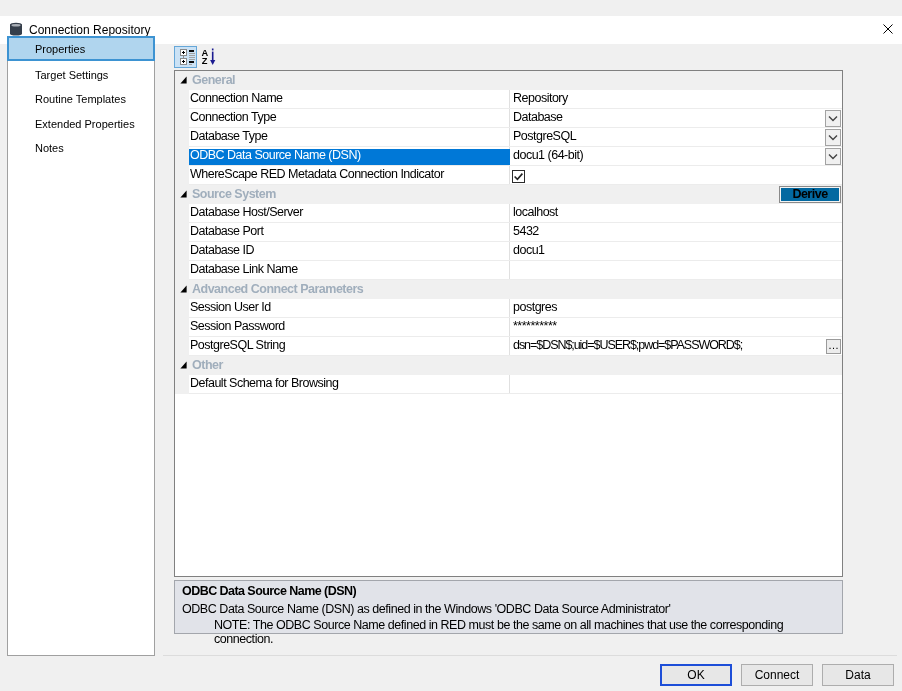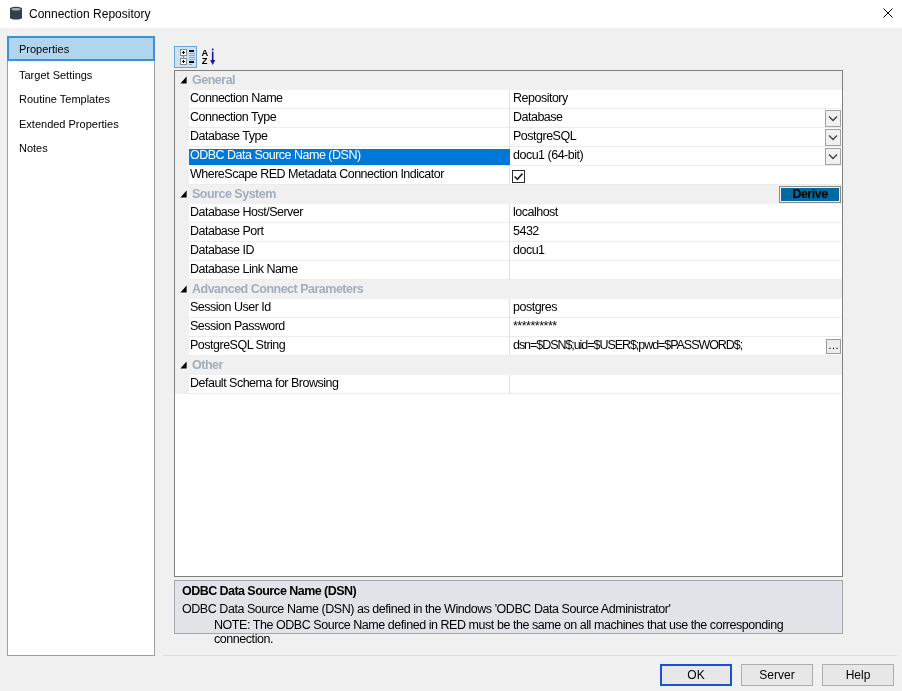--- a/index.html
+++ b/index.html
@@ -1,23 +1,23 @@
 <!DOCTYPE html>
 <html><head><meta charset="utf-8"><style>
 * { margin:0; padding:0; box-sizing:border-box; }
 html,body { width:902px; height:691px; background:#f0f0f0;
   font-family:"Liberation Sans", sans-serif; font-size:12px; color:#000;
   overflow:hidden; position:relative; }
 
-#titlebar { position:absolute; left:0; top:0; width:902px; height:28px; background:#fff; }
+#titlebar { position:absolute; left:0; top:16px; width:902px; height:28px; background:#fff; }
 #title { position:absolute; left:29px; top:7px; font-size:12px; }
 #close { position:absolute; left:883px; top:8px; }
 
 #sidebar { position:absolute; left:7px; top:36px; width:148px; height:620px; background:#fff; border:1px solid #a0a0a0; font-size:11px; }
-.sideitem { position:absolute; left:0; width:146px; height:25px; line-height:25px; padding-left:11px; }
+.sideitem { position:absolute; left:0; width:146px; height:25px; line-height:25px; padding-left:27px; }
 #selitem { position:absolute; left:-1px; top:-1px; width:148px; height:25px; background:#b0d5ee; border:2px solid #3d93d2; }
 
 #tbtn { position:absolute; left:174px; top:46px; width:23px; height:22px; background:#cbe2f5; border:1px solid #66a7d8; }
 #azicon { position:absolute; left:201px; top:46px; }
 
 #grid { position:absolute; left:174px; top:70px; width:669px; height:507px; background:#fff; border:1px solid #808080;
   font-size:12.5px; letter-spacing:-0.5px; }
 #indent { position:absolute; left:0; top:0; width:14px; height:323px; background:#f0f0f0; }
 #vdiv { position:absolute; left:334px; top:0; width:1px; height:323px; background:#e0e0e0; }
 .cat { position:absolute; left:0; width:667px; height:19px; background:#f0f0f0; }
@@ -169,13 +169,13 @@
 <div class="nametx" style="top:305.4px">Default Schema for Browsing</div>
 <div class="sep" style="top:322px"></div>
 </div>
 <div id="desc">
   <div class="t">ODBC Data Source Name (DSN)</div>
   <div class="l1">ODBC Data Source Name (DSN) as defined in the Windows 'ODBC Data Source Administrator'</div>
   <div class="l2">NOTE: The ODBC Source Name defined in RED must be the same on all machines that use the corresponding connection.</div>
 </div>
 <div id="botline"></div>
 <div class="btn" id="ok">OK</div>
-<div class="btn" id="cancel">Server</div>
-<div class="btn" id="help">Help</div>
+<div class="btn" id="cancel">Connect</div>
+<div class="btn" id="help">Data</div>
 </body></html>

